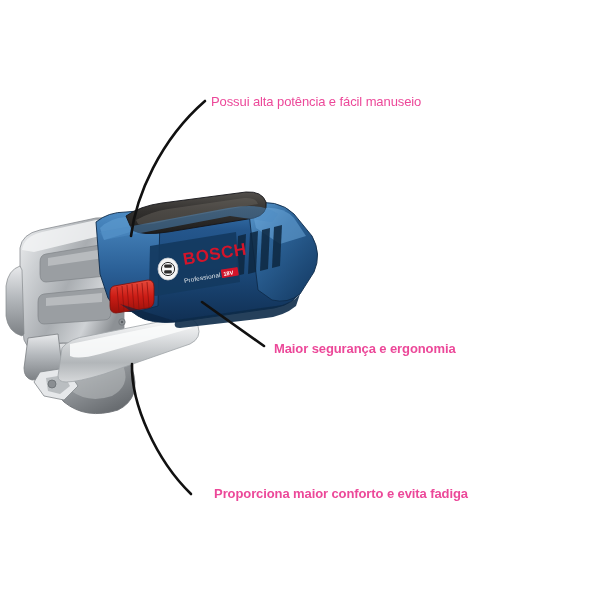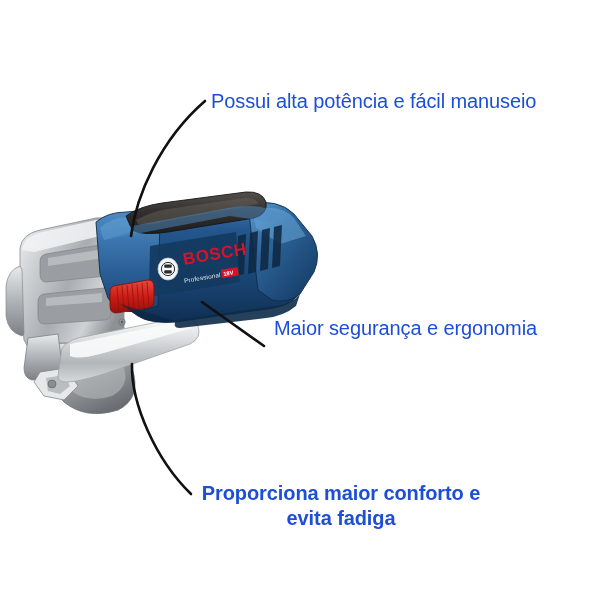--- a/index.html
+++ b/index.html
@@ -12,28 +12,28 @@
     width: 600px;
     height: 600px;
     background: #ffffff;
     overflow: hidden;
     font-family: "Liberation Sans", sans-serif;
   }
 
   
   .callout-text {
     position: absolute;
-    color: #1d4ed8;
-    font-size: 20px;
+    color: #ec4899;
+    font-size: 13px;
     line-height: 25px;
     white-space: pre;
     letter-spacing: -0.1px;
   }
   #callout-1-text { left: 211px; top: 89px; }
-  #callout-2-text { left: 274px; top: 316px; }
+  #callout-2-text { left: 274px; top: 336px; font-weight: bold; }
   #callout-3-text {
     left: 196px;
     top: 481px;
     white-space: normal;
     width: 290px;
     text-align: center;
     font-weight: bold;
   }
 
   

